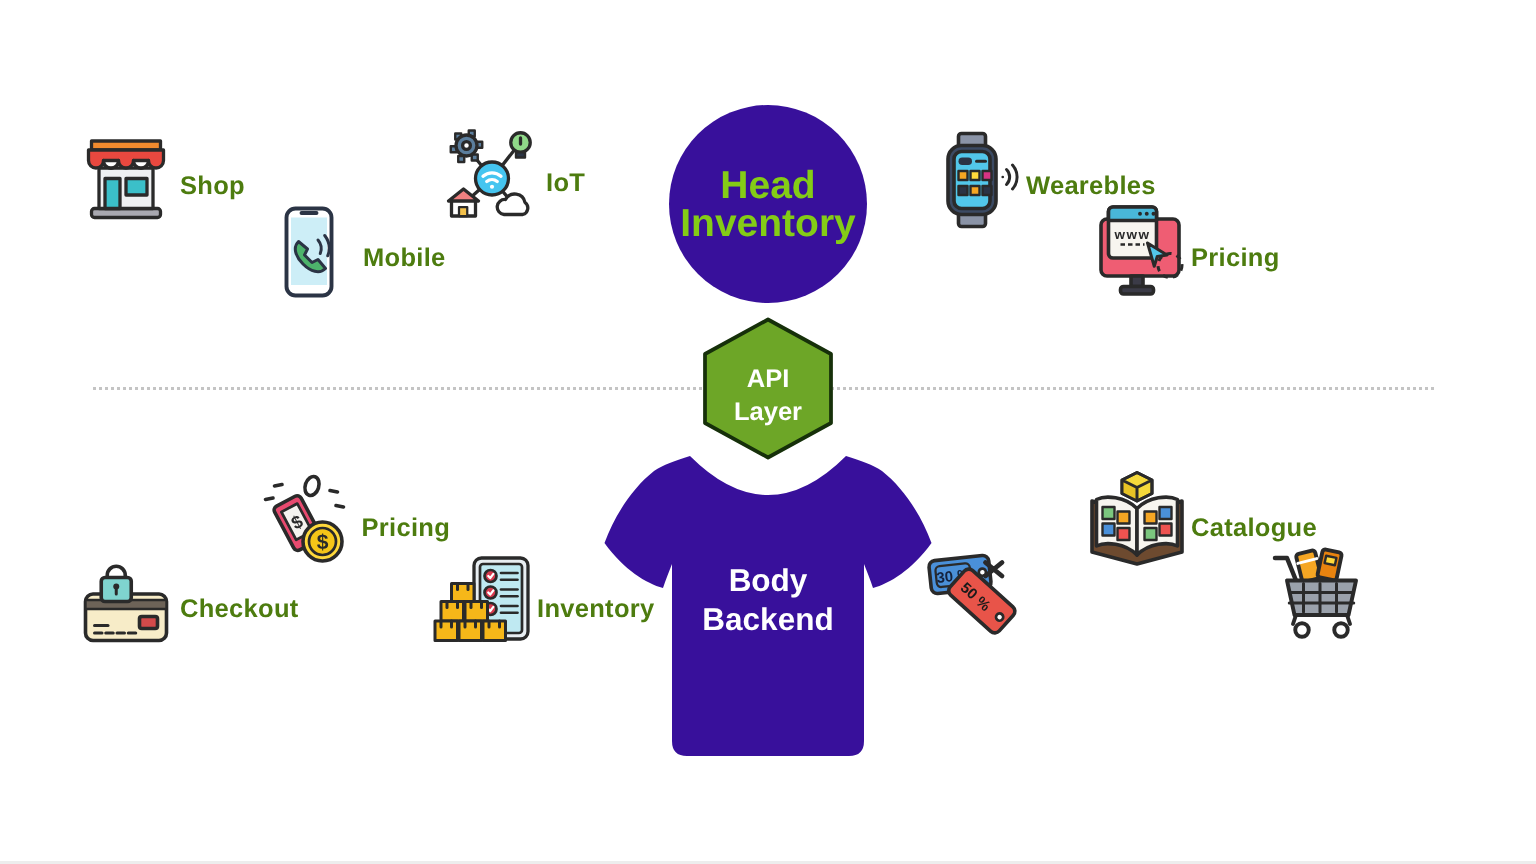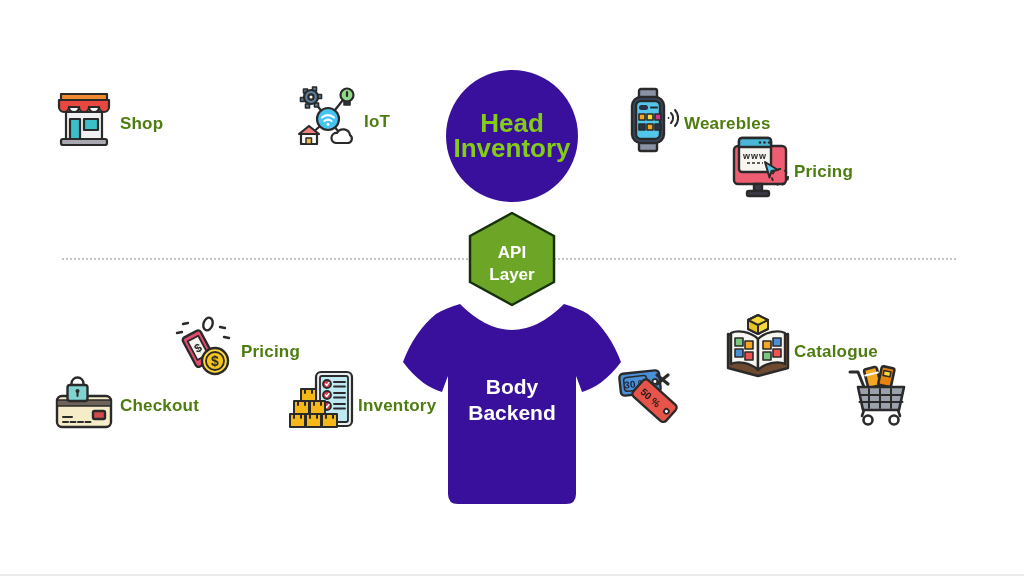--- a/index.html
+++ b/index.html
@@ -65,20 +65,35 @@
           <rect x="13" y="10" width="46" height="6" fill="#f08a2e"></rect>
           <path d="M11 16 h50 v7 a5 5 0 0 1 -10 0 a5 5 0 0 1 -10 0 a5 5 0 0 1 -10 0 a5 5 0 0 1 -10 0 a5 5 0 0 1 -10 0 z" fill="#e8483f"></path>
           <path d="M21 23 a5 5 0 0 0 10 0 z" fill="#ffffff"></path>
           <path d="M41 23 a5 5 0 0 0 10 0 z" fill="#ffffff"></path>
         </g>
       </svg>
     </div>
     <div class="lbl">Shop</div>
   </div>
 
+  <div class="item" style="left:170px;top:132px">
+    <div class="ic">
+      <svg viewBox="0 0 72 72">
+        <g stroke="#2b3445" stroke-width="2.6" stroke-linejoin="round" stroke-linecap="round">
+          <rect x="21" y="7" width="30" height="58" rx="6" fill="#ffffff"></rect>
+          <rect x="24" y="13" width="24" height="45" fill="#cdeef7" stroke="none"></rect>
+          <line x1="31" y1="10" x2="41" y2="10"></line>
+          <path d="M29 29 c-4 4-2 10 3 15 c5 5 11 7 15 3 l-5-6 -4 2 -5-5 2-4 z" fill="#4db36b" stroke-width="2"></path>
+          <path d="M42 28 a9 9 0 0 1 1.5 9" fill="none" stroke-width="2"></path>
+          <path d="M46.5 25 a14 14 0 0 1 2 13.5" fill="none" stroke-width="2"></path>
+        </g>
+      </svg>
+    </div>
+    <div class="lbl">Mobile</div>
+  </div>
 
   <div class="item" style="left:612px;top:84px">
     <div class="ic">
       <svg viewBox="0 0 72 72">
         <g stroke="#2a2a2a" stroke-width="2.4" stroke-linejoin="round" stroke-linecap="round">
           <rect x="27" y="5" width="18" height="11" rx="2" fill="#8a93a6"></rect>
           <rect x="27" y="56" width="18" height="11" rx="2" fill="#8a93a6"></rect>
           <rect x="20" y="13" width="32" height="46" rx="9" fill="#3b4a63"></rect>
           <rect x="24" y="17" width="24" height="38" rx="5" fill="#52c7ea"></rect>
           <rect x="27" y="21" width="9" height="5" rx="2.5" fill="#2b3445" stroke="none"></rect>

